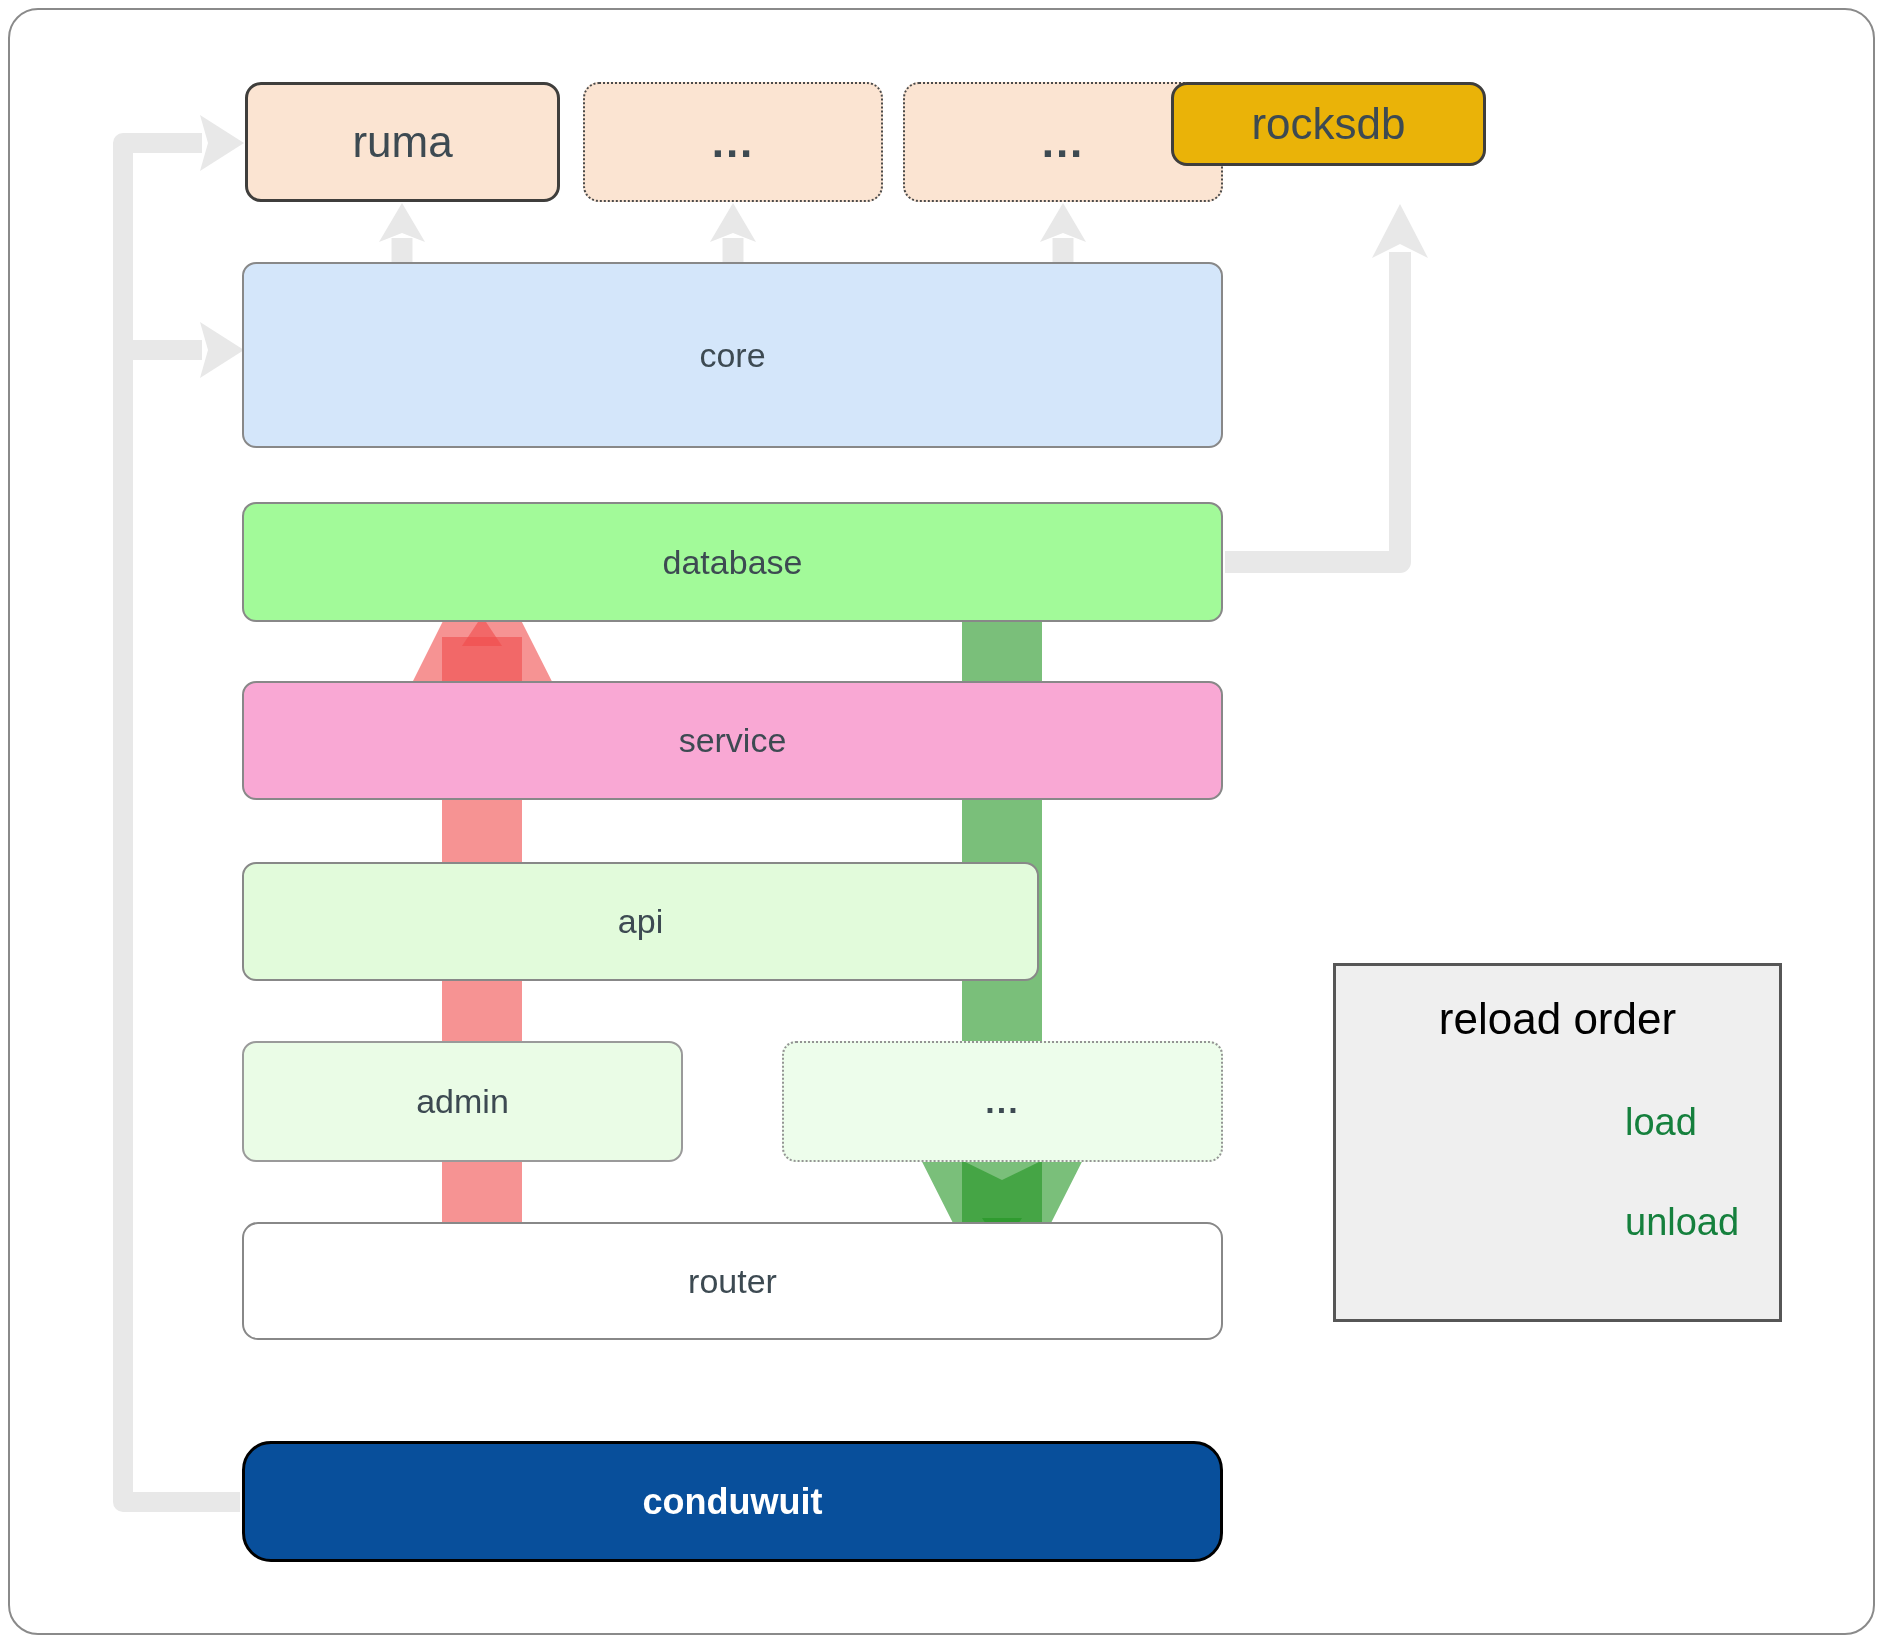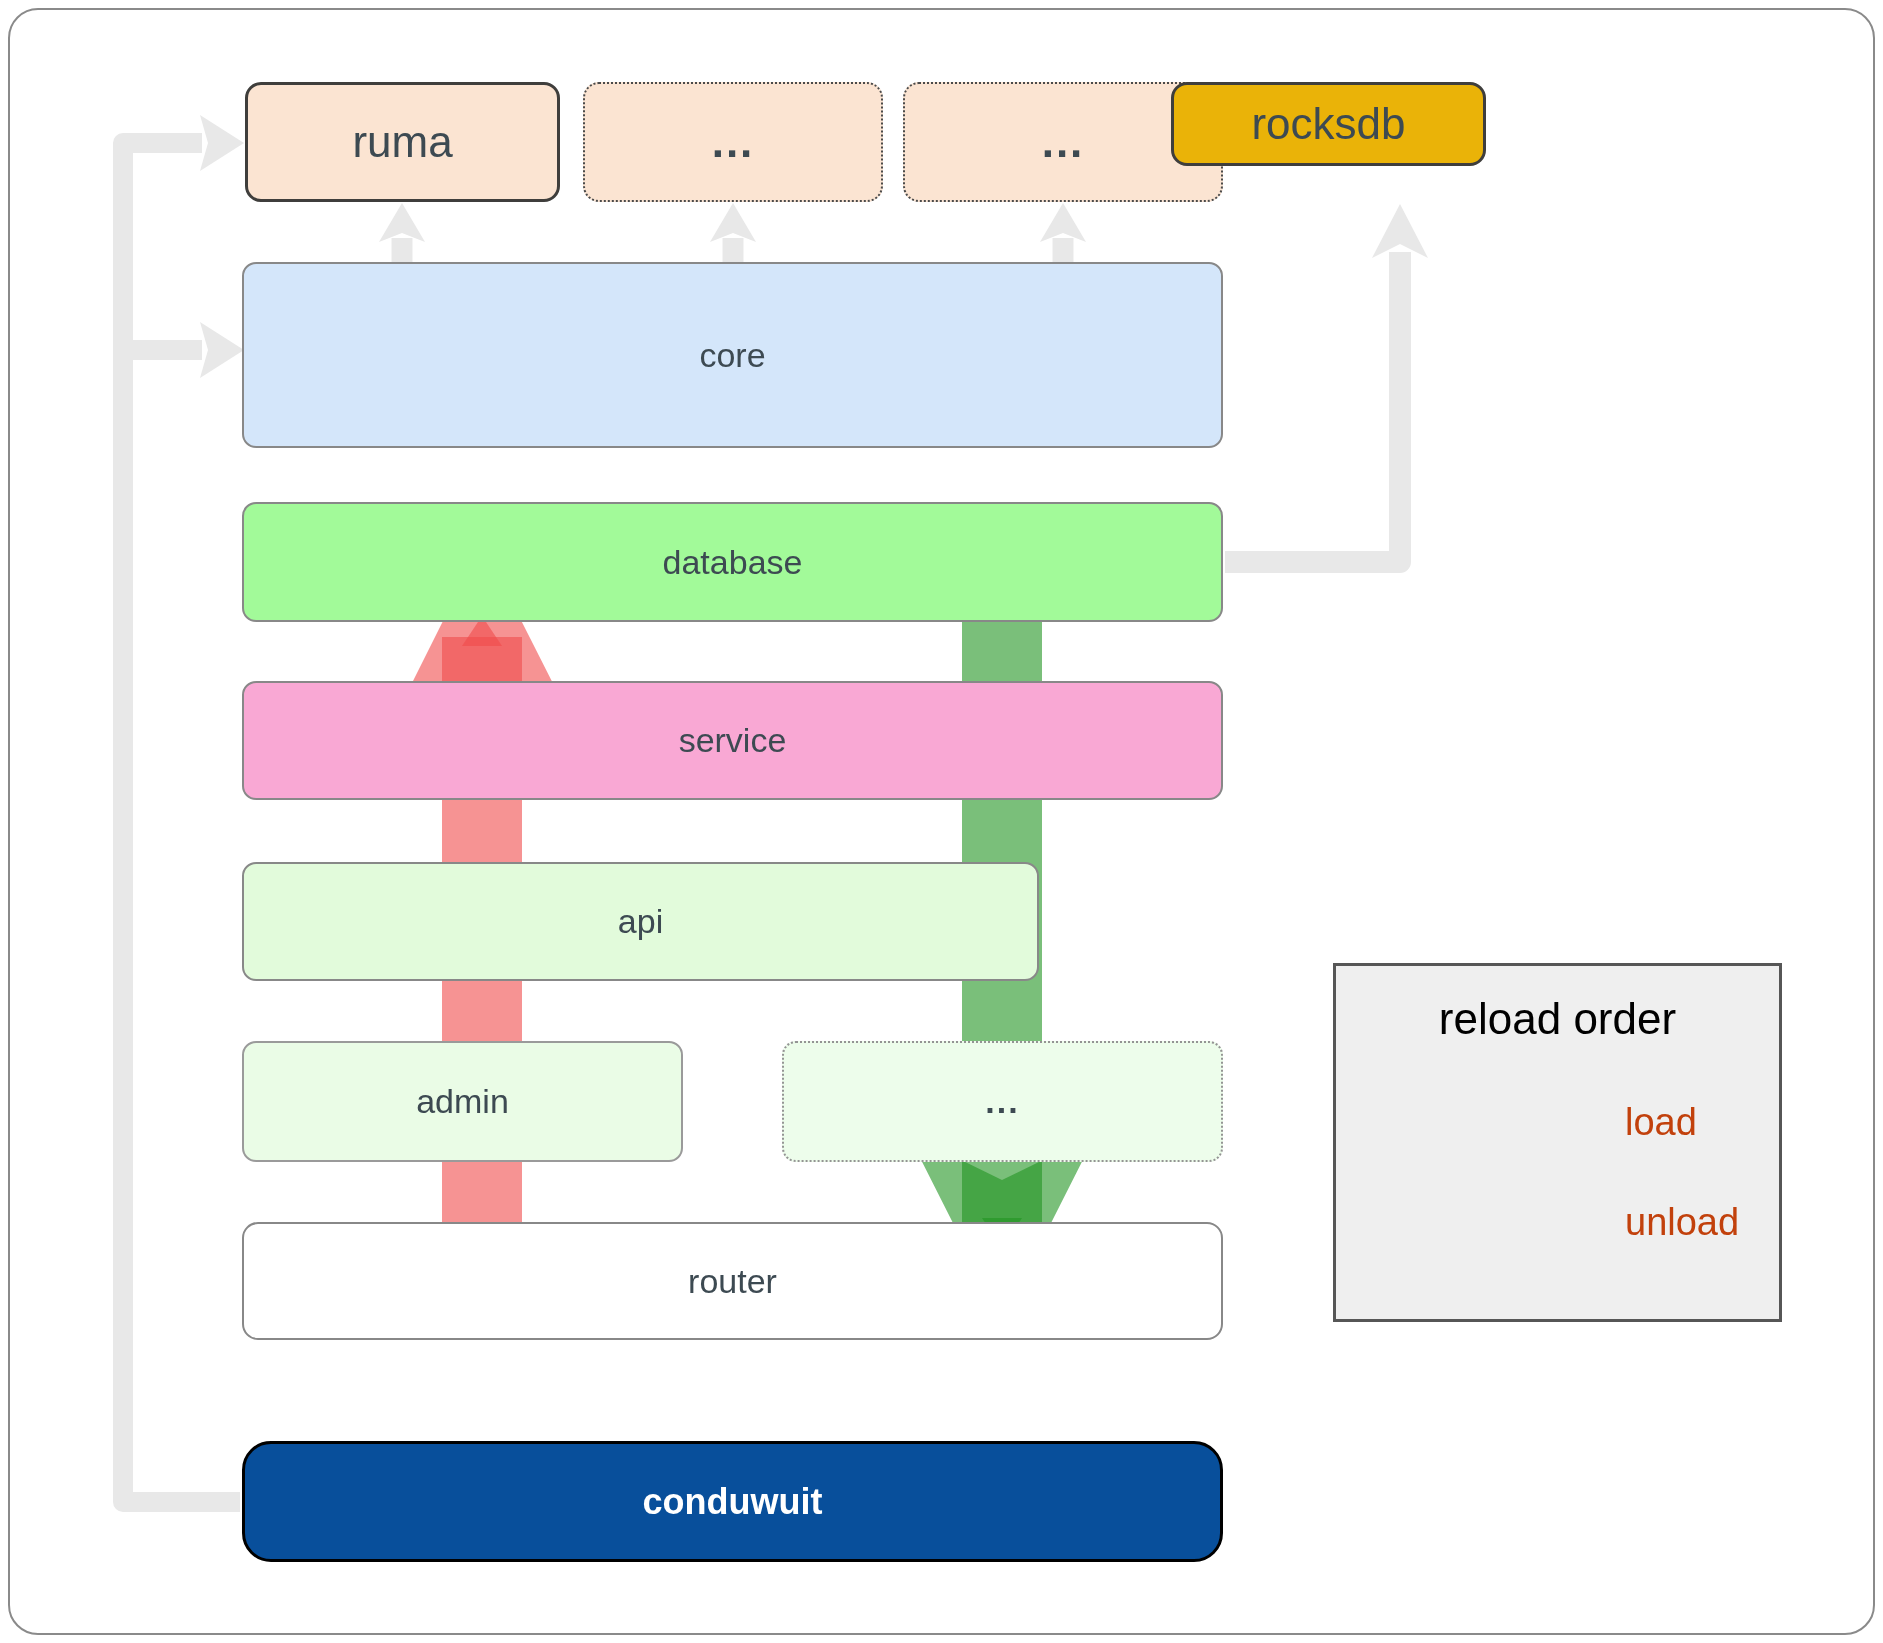--- a/index.html
+++ b/index.html
@@ -24,21 +24,21 @@
   .conduwuit{border:3px solid #000000;border-radius:16px;color:#ffffff;font-weight:600;font-size:36px;}
   .toprow{font-size:44px;text-align:center;}
   .legend{
     position:absolute;box-sizing:border-box;border:3px solid #565656;
   }
   .legend-title{
     position:absolute;top:28px;left:0;width:100%;text-align:center;
     font-size:44px;font-weight:500;color:#000000;
   }
   .legend-label{
-    position:absolute;font-size:38px;color:#c2410c;white-space:nowrap;
+    position:absolute;font-size:38px;color:#15803d;white-space:nowrap;
   }
   svg.overlay{position:absolute;left:0;top:0;width:1883px;height:1643px;}
 </style>
 </head>
 <body>
 
 <div class="canvas">
 
   <div class="frame"></div>
 

